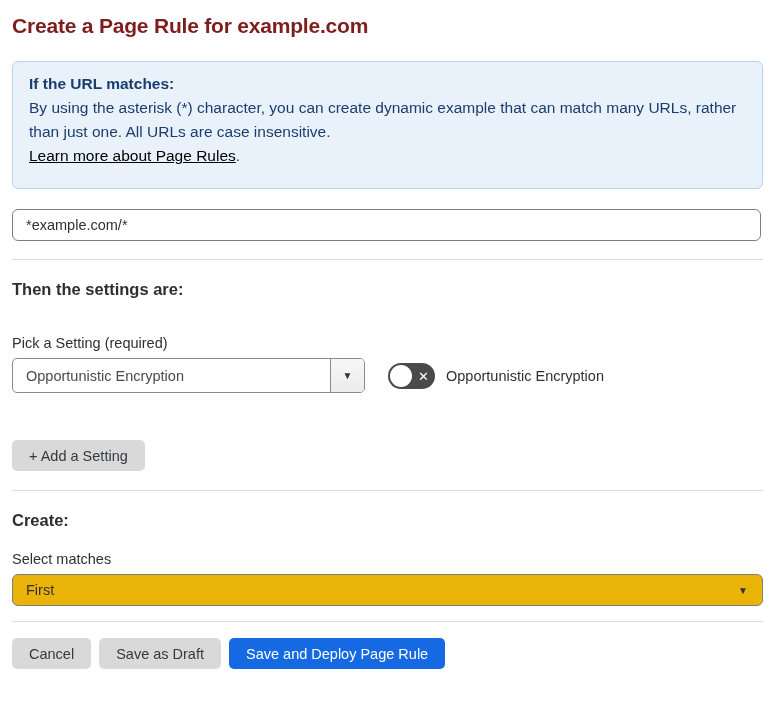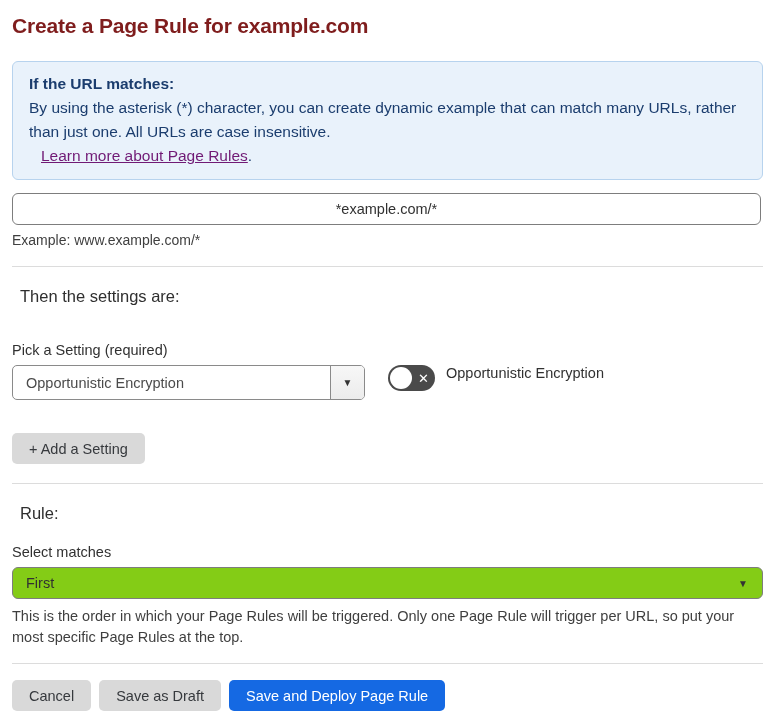--- a/index.html
+++ b/index.html
@@ -17,79 +17,76 @@
     color: #7f1d1d;
     letter-spacing: -0.2px;
     margin-top: 2px;
   }
 
   .info-box {
     margin-top: 23px;
     background: #e9f2fb;
     border: 1px solid #b7d3ee;
     border-radius: 6px;
-    padding: 10px 16px 11px 16px;
+    padding: 10px 16px 20px 16px;
     color: #1b3d6e;
     font-size: 15.5px;
     line-height: 24px;
   }
   .info-box .info-heading { font-weight: 700; }
   .info-box a.info-link {
-    color: #701a75;
+    color: #000000;
     text-decoration: underline;
     cursor: pointer;
-    margin-left: 12px;
   }
 
   .field-label {
     display: block;
     font-size: 14.5px;
     color: #313131;
     margin-top: 22px;
   }
 
   .text-input {
     display: block;
     width: 749px;
     height: 32px;
-    margin-top: 13px;
+    margin-top: 20px;
     border: 1px solid #7d7d7d;
     border-radius: 6px;
     padding: 0 13px;
     font-family: "Liberation Sans", sans-serif;
     font-size: 14.5px;
     color: #313131;
     background: #ffffff;
     outline: none;
-    text-align: center;
   }
 
   .helper-text {
     margin-top: 7px;
     font-size: 14px;
     color: #3f3f3f;
   }
 
   .divider {
     border: none;
     border-top: 1px solid #dcdcdc;
     margin-top: 18px;
   }
 
   .section-heading {
     font-size: 16.5px;
-    font-weight: 400;
+    font-weight: 700;
     color: #2f2f2f;
     margin-top: 20px;
-    margin-left: 8px;
   }
 
   .controls-row {
     display: flex;
-    align-items: flex-start;
+    align-items: center;
     margin-top: 7px;
   }
 
   .combo {
     display: flex;
     width: 353px;
     height: 35px;
     border: 1px solid #8a8a8a;
     border-radius: 5px;
     overflow: hidden;
@@ -157,30 +154,30 @@
     border: none;
     border-radius: 5px;
     font-family: "Liberation Sans", sans-serif;
     font-size: 14.5px;
     cursor: pointer;
     padding: 0 17px;
   }
   .btn-gray { background: #d9d9d9; color: #36393d; }
   .btn-blue { background: #1569e3; color: #ffffff; }
 
-  .add-setting-btn { margin-top: 33px; }
+  .add-setting-btn { margin-top: 47px; }
 
   .select-box {
     position: relative;
     width: 751px;
     height: 32px;
     margin-top: 7px;
     border: 1px solid #7d7d7d;
     border-radius: 6px;
-    background: #84cc16;
+    background: #eab308;
     display: flex;
     align-items: center;
     padding-left: 13px;
     font-size: 14.5px;
     color: #313131;
     cursor: pointer;
   }
   .select-chevron {
     position: absolute;
     right: 14px;
@@ -212,21 +209,20 @@
 
   <h1 class="page-title">Create a Page Rule for example.com</h1>
 
   <div class="info-box">
     <div class="info-heading">If the URL matches:</div>
     <div class="info-body">By using the asterisk (*) character, you can create dynamic example that can match many URLs, rather than just one. All URLs are case insensitive.</div>
     <div class="info-link-line"><a class="info-link">Learn more about Page Rules</a><span>.</span></div>
   </div>
 
   <input class="text-input" type="text" value="*example.com/*" style="">
-  <div class="helper-text">Example: www.example.com/*</div>
 
   <hr class="divider">
 
   <h2 class="section-heading">Then the settings are:</h2>
 
   <label class="field-label" style="margin-top:36px;">Pick a Setting (required)</label>
 
   <div class="controls-row">
     <div class="combo">
       <div class="combo-value">Opportunistic Encryption</div>
@@ -239,30 +235,29 @@
       <span class="toggle-knob"></span>
       <span class="toggle-x">✕</span>
     </div>
     <span class="toggle-label">Opportunistic Encryption</span>
   </div>
 
   <button class="btn btn-gray add-setting-btn">+ Add a Setting</button>
 
   <hr class="divider" style="margin-top:19px;">
 
-  <h2 class="section-heading">Rule:</h2>
+  <h2 class="section-heading">Create:</h2>
 
   <label class="field-label" style="margin-top:21px;">Select matches</label>
 
   <div class="select-box">
     <span>First</span>
     <span class="select-chevron">▼</span>
   </div>
 
-  <p class="order-help">This is the order in which your Page Rules will be triggered. Only one Page Rule will trigger per URL, so put your most specific Page Rules at the top.</p>
 
   <hr class="divider" style="margin-top:15px;">
 
   <div class="actions-row">
     <button class="btn btn-gray">Cancel</button>
     <button class="btn btn-gray">Save as Draft</button>
     <button class="btn btn-blue">Save and Deploy Page Rule</button>
   </div>
 
 </div>

